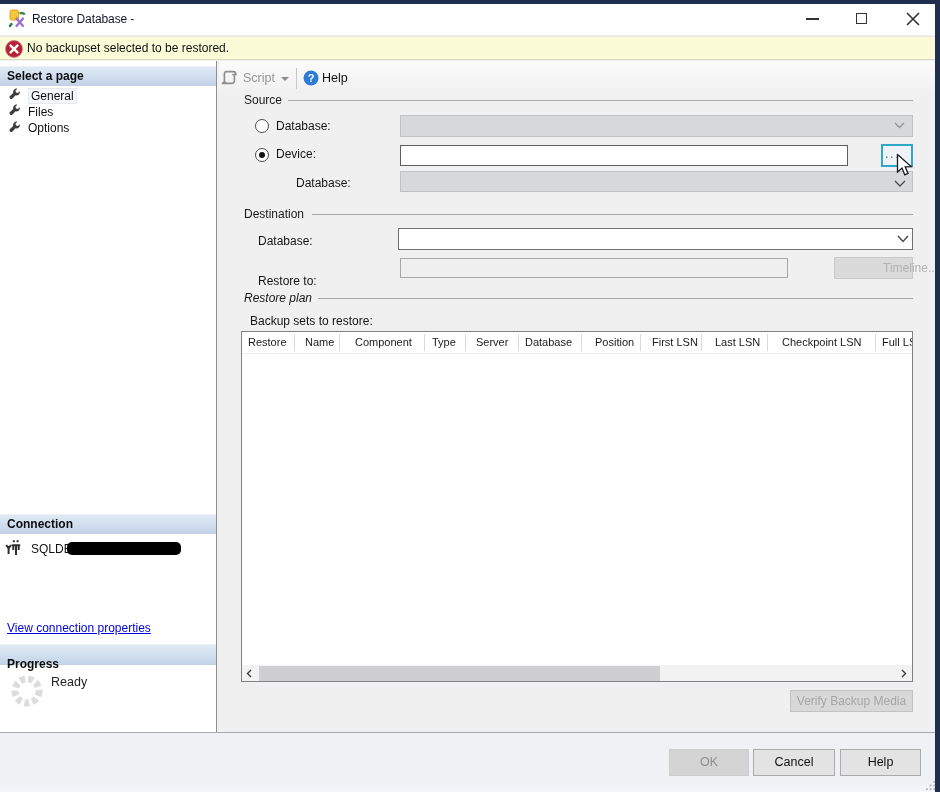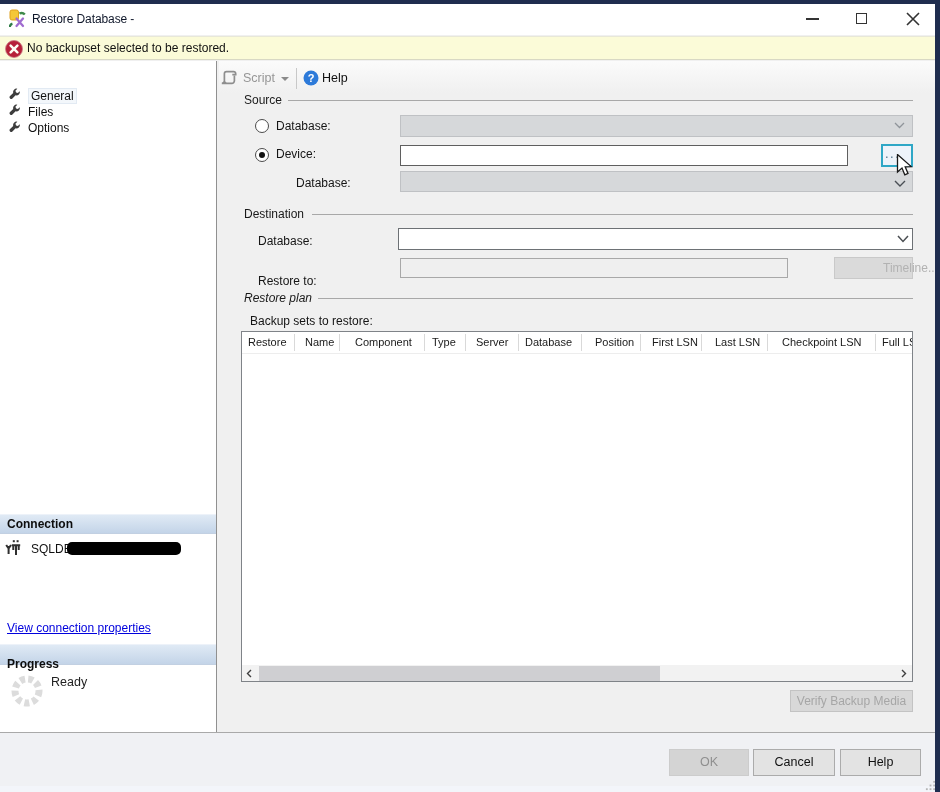--- a/index.html
+++ b/index.html
@@ -50,20 +50,23 @@
     </svg>
 
   <div class="abs" id="warn"></div>
   <svg class="abs" style="left:5px;top:40px" width="18" height="18" viewBox="0 0 18 18">
     <circle cx="9" cy="9" r="8.5" fill="#b62039" stroke="#c97b85" stroke-width="0.8"></circle>
     <path d="M5.6 5.6 L12.4 12.4 M12.4 5.6 L5.6 12.4" stroke="#fdfdf4" stroke-width="2.5" stroke-linecap="round"></path>
   </svg>
   <div class="abs" id="warntext">No backupset selected to be restored.</div>
 
   <div class="abs" id="left"></div>
+  <div class="abs band" style="top:66px;">
+      <div class="bandtext">Select a page</div>
+    </div>
 
   <svg class="abs wrench" style="left:7px;top:88px" width="14" height="14" viewBox="0 0 16 16">
       <path d="M14.6 3.6a3.9 3.9 0 0 1-4.8 4.7L6.2 11.9a1.9 1.9 0 1 1-2.7-2.7L7.1 5.6a3.9 3.9 0 0 1 4.7-4.8L9.6 3.0l.8 2.0 2.0.8z" fill="#3d3d3d"></path>
     </svg>
   <div class="abs pageitem" style="top:88px;background:#f3f7fb;border:1px solid #e2eaf3;padding:0 2px;">General</div>
   <svg class="abs wrench" style="left:7px;top:104px" width="14" height="14" viewBox="0 0 16 16">
       <path d="M14.6 3.6a3.9 3.9 0 0 1-4.8 4.7L6.2 11.9a1.9 1.9 0 1 1-2.7-2.7L7.1 5.6a3.9 3.9 0 0 1 4.7-4.8L9.6 3.0l.8 2.0 2.0.8z" fill="#3d3d3d"></path>
     </svg>
   <div class="abs pageitem" style="top:105px;">Files</div>
   <svg class="abs wrench" style="left:7px;top:121px" width="14" height="14" viewBox="0 0 16 16">

